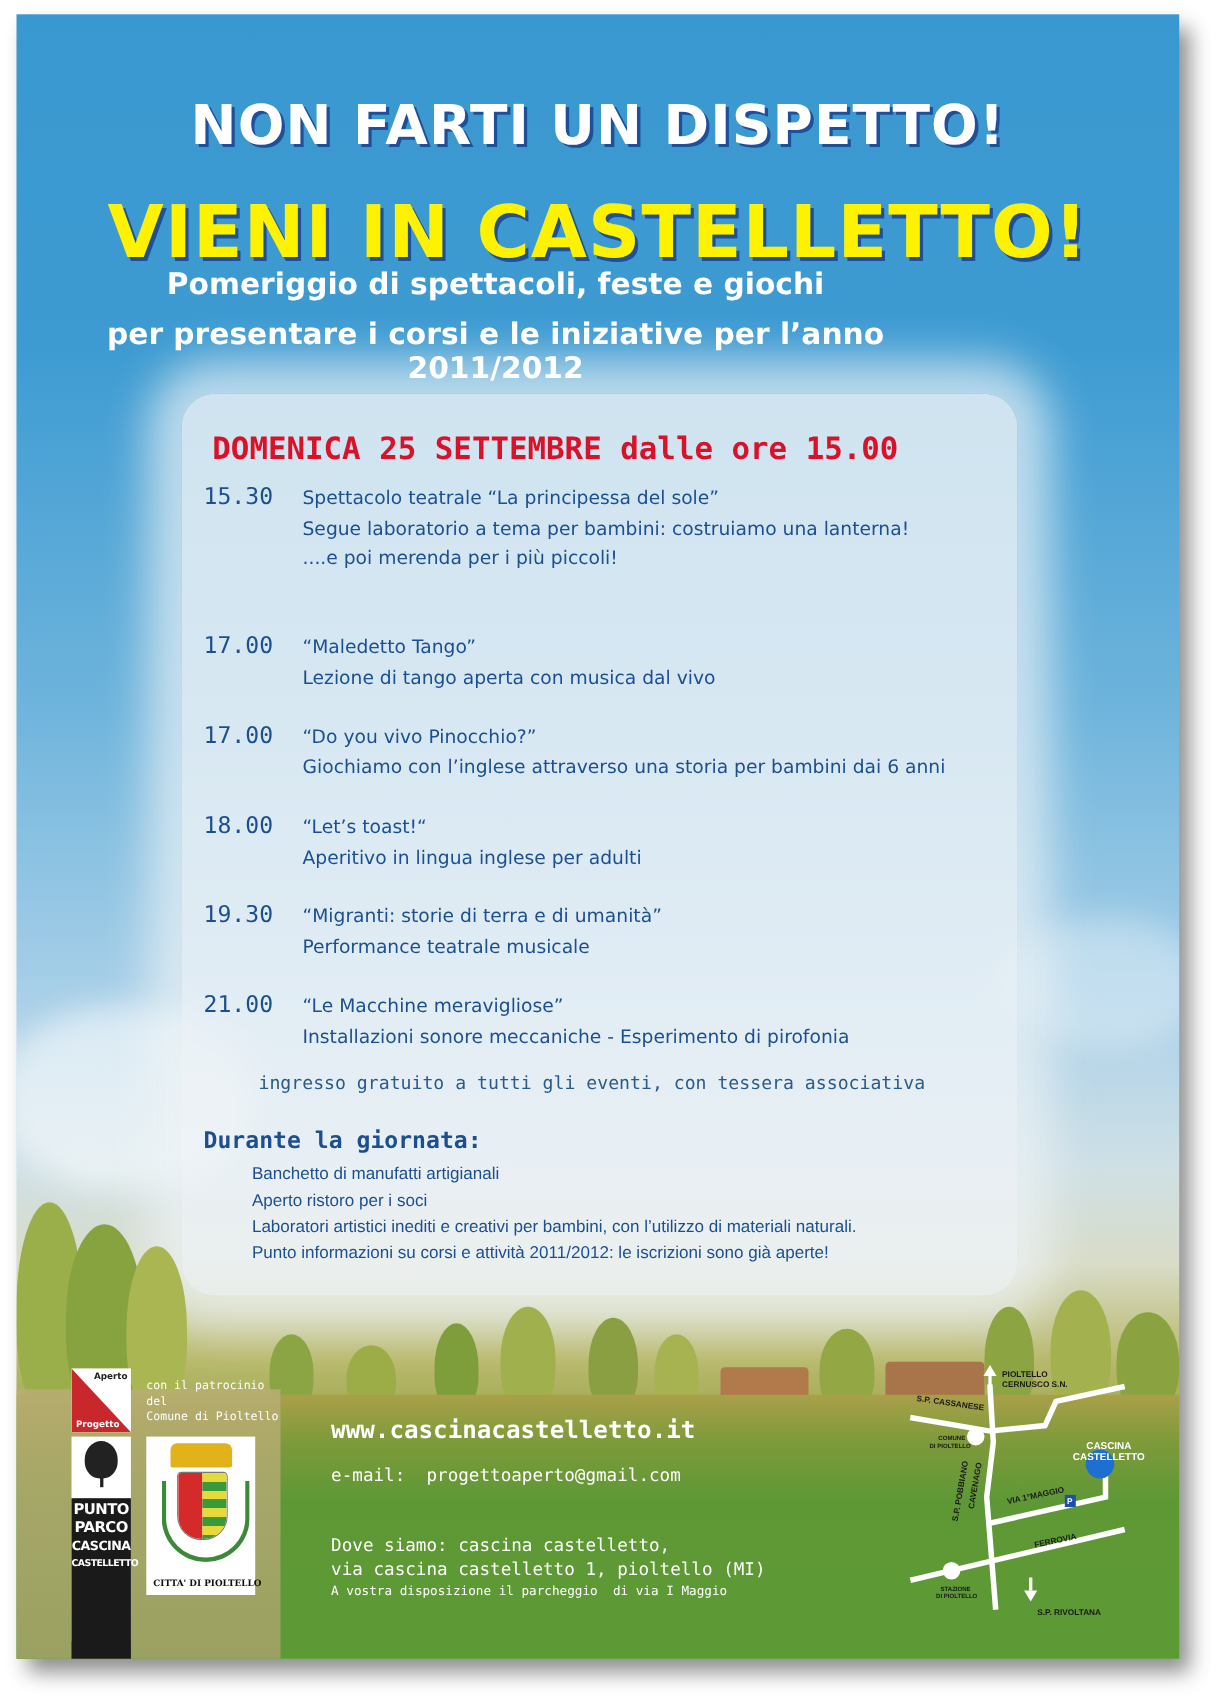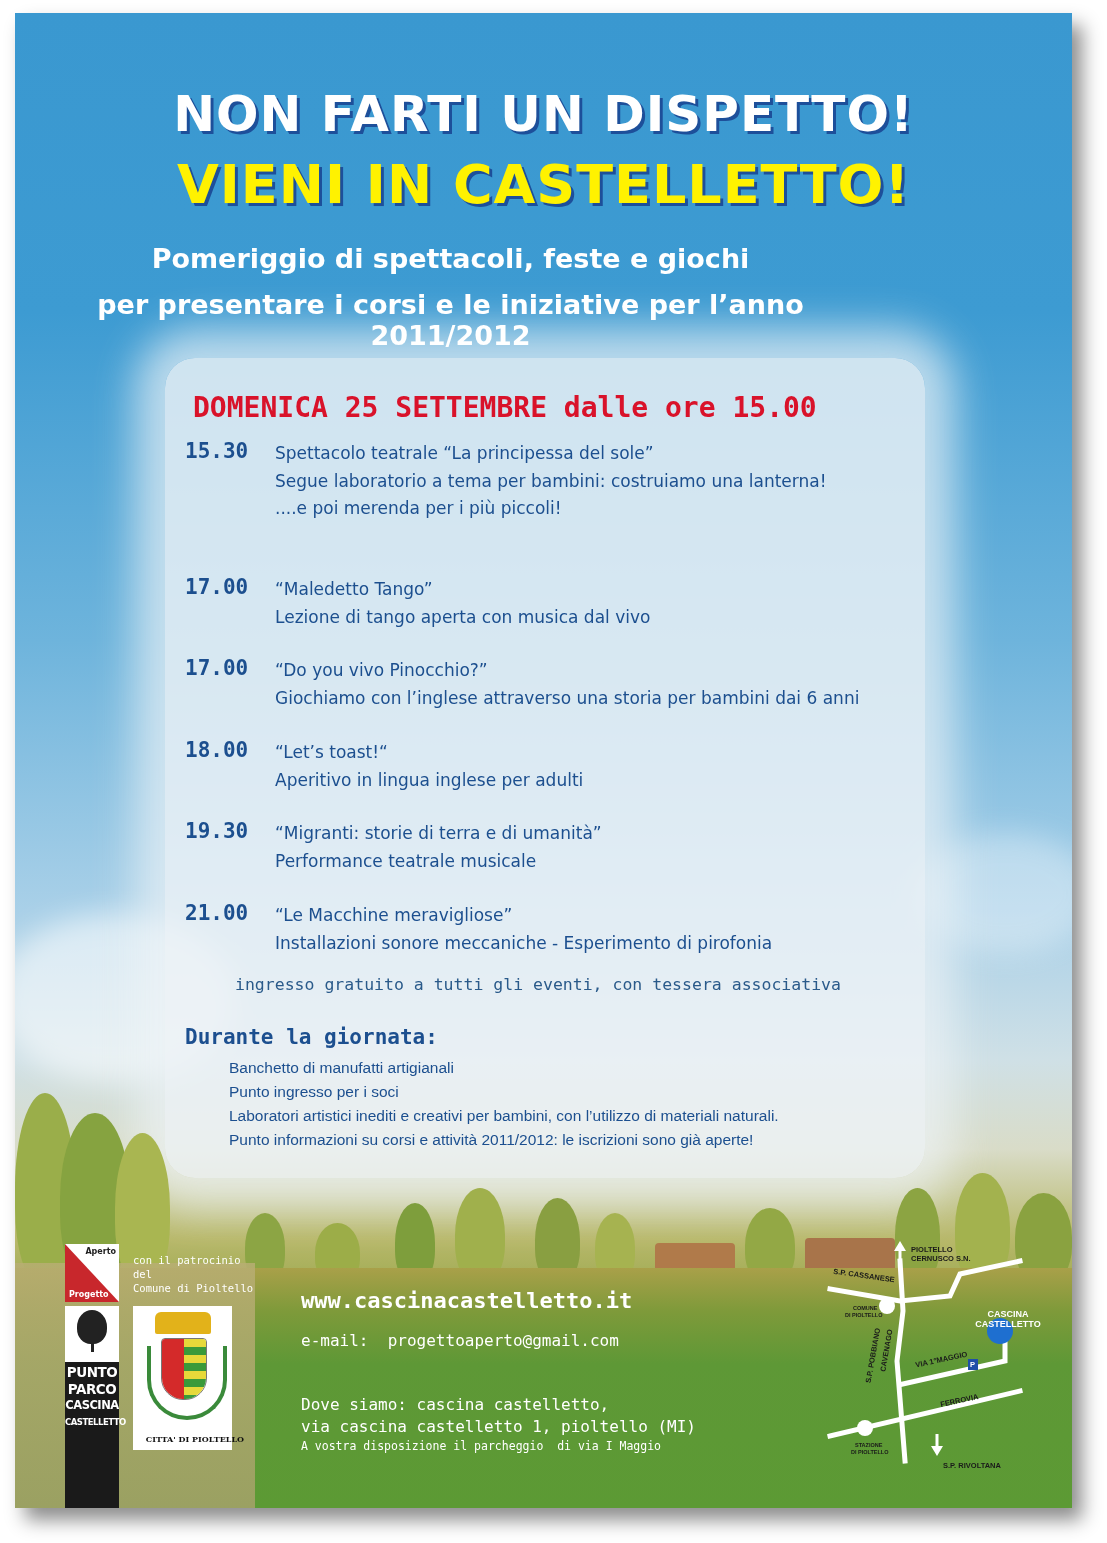--- a/index.html
+++ b/index.html
@@ -8,26 +8,26 @@
     box-shadow:10px 12px 18px rgba(0,0,0,0.45);
     background:linear-gradient(180deg,#3a98d0 0%,#3d9bd2 20%,#6eb4dc 42%,#a9d0e8 60%,#cfe0e6 70%,#d9dcc8 76%,#b8b86a 82%,#8aa040 88%,#6f9a35 93%,#5f9a32 100%);}
   .cloud{position:absolute;border-radius:50%;background:rgba(255,255,255,0.55);filter:blur(14px);}
   .panel{position:absolute;left:150px;top:345px;width:760px;height:820px;background:rgba(238,243,247,0.82);filter:blur(0px);border-radius:30px;box-shadow:0 0 40px 30px rgba(238,243,247,0.7);}
   .trees{position:absolute;left:0;top:1070px;width:1057px;height:200px;}
   .tree{position:absolute;bottom:0;border-radius:50% 50% 40% 40%;background:#8fa541;}
   .field{position:absolute;left:0;top:1255px;width:1057px;height:240px;background:linear-gradient(180deg,#a9a049 0%,#7e9a3a 18%,#5e9836 40%,#5c9a34 100%);}
   .path{position:absolute;left:0;top:1250px;width:240px;height:245px;background:linear-gradient(180deg,#b8ae73,#a6a26a);opacity:0.85;}
   .t1,.t2{position:absolute;left:0;width:1057px;text-align:center;font-family:"DejaVu Sans",sans-serif;font-weight:bold;letter-spacing:1px;}
   .t1{top:72px;font-size:50px;color:#ffffff;text-shadow:3px 3px 0 #1d4f9a;}
-  .t2{top:140px;font-size:54px;color:#fff200;text-shadow:3px 3px 0 #1d4f9a;}
+  .t2{top:160px;font-size:66px;color:#fff200;text-shadow:3px 3px 0 #1d4f9a;}
   .sub{position:absolute;left:0;width:871px;text-align:center;color:#ffffff;font-size:27px;font-family:"DejaVu Sans",sans-serif;font-weight:bold;}
   .sub1{top:230px;} .sub2{top:276px;}
   .date{position:absolute;left:178px;top:378px;font-family:"DejaVu Sans Mono",monospace;font-weight:bold;font-size:28px;color:#d9122a;}
   .ev{position:absolute;left:170px;width:760px;}
-  .ev .time{position:absolute;left:0;top:0;font-family:"DejaVu Sans Mono",monospace;font-weight:bold;font-size:21px;color:#1c4f8f;}
+  .ev .time{position:absolute;left:0;top:0;font-family:"DejaVu Sans Mono",monospace;font-weight:normal;font-size:21px;color:#1c4f8f;}
   .ev .lines{position:absolute;left:90px;top:1px;}
   .ev .line{font-family:"DejaVu Sans",sans-serif;font-size:17px;color:#1c4f8f;line-height:27.5px;white-space:nowrap;}
   .entry{position:absolute;left:220px;top:962px;font-family:"DejaVu Sans Mono",monospace;font-size:16.5px;color:#2a5a8a;}
   .dur-h{position:absolute;left:170px;top:1012px;font-family:"DejaVu Sans Mono",monospace;font-weight:bold;font-size:21px;color:#1c4f8f;}
   .dur-list{position:absolute;left:214px;top:1043px;}
   .dur-list .line{font-family:Liberation Sans, sans-serif;font-size:15.5px;color:#1c4f8f;line-height:24px;white-space:nowrap;}
   .logo-aperto{position:absolute;left:50px;top:1231px;width:54px;height:58px;background:#fff;overflow:hidden;}
   .logo-aperto .tri{position:absolute;left:0;top:0;width:0;height:0;border-left:54px solid #c8272c;border-top:58px solid transparent;}
   .logo-aperto .a{position:absolute;right:3px;top:3px;font-size:8px;font-weight:bold;color:#222;}
   .logo-aperto .p{position:absolute;left:4px;bottom:3px;font-size:8px;font-weight:bold;color:#fff;}
@@ -35,21 +35,21 @@
   .logo-punto{position:absolute;left:50px;top:1293px;width:54px;height:186px;background:#fff;}
   .logo-punto .tree-ic{position:absolute;left:12px;top:4px;width:30px;height:34px;background:#222;border-radius:50% 50% 45% 45%;}
   .logo-punto .trunk{position:absolute;left:26px;top:36px;width:3px;height:10px;background:#222;}
   .logo-punto .txt{position:absolute;left:0;top:56px;width:54px;height:154px;background:#1a1a1a;color:#fff;font-family:"DejaVu Sans",sans-serif;font-weight:bold;font-size:13.5px;line-height:16.5px;text-align:center;letter-spacing:-0.5px;padding-top:2px;box-sizing:border-box;}
   .logo-citta{position:absolute;left:118px;top:1293px;width:99px;height:144px;background:#fff;}
   .logo-citta .crown{position:absolute;left:22px;top:6px;width:56px;height:22px;background:#e2b21a;border-radius:6px 6px 2px 2px;}
   .logo-citta .shield{position:absolute;left:28px;top:32px;width:44px;height:60px;border-radius:4px 4px 22px 22px;overflow:hidden;border:1px solid #777;}
   .logo-citta .shield .l{position:absolute;left:0;top:0;width:22px;height:60px;background:#d42a2a;}
   .logo-citta .shield .r{position:absolute;left:22px;top:0;width:22px;height:60px;background:repeating-linear-gradient(180deg,#e6d93a 0 8px,#3a9a3a 8px 16px);}
   .logo-citta .laurel{position:absolute;left:14px;top:40px;width:72px;height:70px;border:4px solid #3a8a3a;border-top:none;border-radius:0 0 40px 40px;}
-  .logo-citta .cap{position:absolute;left:0;bottom:6px;width:111px;text-align:right;font-family:"DejaVu Serif",serif;font-size:8px;font-weight:bold;color:#111;}
+  .logo-citta .cap{position:absolute;left:0;bottom:6px;width:111px;text-align:center;font-family:"DejaVu Serif",serif;font-size:8px;font-weight:bold;color:#111;}
   .web{position:absolute;left:286px;top:1275px;font-family:"DejaVu Sans Mono",monospace;font-weight:bold;font-size:22px;color:#ffffff;}
   .mail{position:absolute;left:286px;top:1318px;font-family:"DejaVu Sans Mono",monospace;font-size:16px;color:#ffffff;white-space:pre;}
   .addr1,.addr2{position:absolute;left:286px;font-family:"DejaVu Sans Mono",monospace;font-size:16px;color:#ffffff;}
   .addr1{top:1382px;} .addr2{top:1404px;}
   .addr3{position:absolute;left:286px;top:1426px;font-family:"DejaVu Sans Mono",monospace;font-size:11.5px;color:#ffffff;white-space:pre;}
   .map{position:absolute;left:800px;top:1218px;width:240px;height:250px;}
   .map .lbl{position:absolute;font-family:"Liberation Sans",sans-serif;font-weight:bold;font-size:7.5px;color:#1a1a1a;white-space:nowrap;line-height:9px;}
   .map .big{position:absolute;font-family:"Liberation Sans",sans-serif;font-weight:bold;font-size:9px;color:#ffffff;line-height:10px;text-align:center;}
 </style>
 </head>
@@ -129,21 +129,21 @@
       <div class="line">“Le Macchine meravigliose”</div>
       <div class="line">Installazioni sonore meccaniche - Esperimento di pirofonia</div>
     </div>
   </div>
 
   <div class="entry">ingresso gratuito a tutti gli eventi, con tessera associativa</div>
 
   <div class="dur-h">Durante la giornata:</div>
   <div class="dur-list">
     <div class="line">Banchetto di manufatti artigianali</div>
-    <div class="line">Punto ingresso per i soci</div>
+    <div class="line">Aperto ristoro per i soci</div>
     <div class="line">Laboratori artistici inediti e creativi per bambini, con l’utilizzo di materiali naturali.</div>
     <div class="line">Punto informazioni su corsi e attività 2011/2012: le iscrizioni sono già aperte!</div>
   </div>
 
   <div class="logo-aperto">
     <div class="tri"></div>
     <div class="a">Aperto</div>
     <div class="p">Progetto</div>
   </div>
   <div class="patr">

